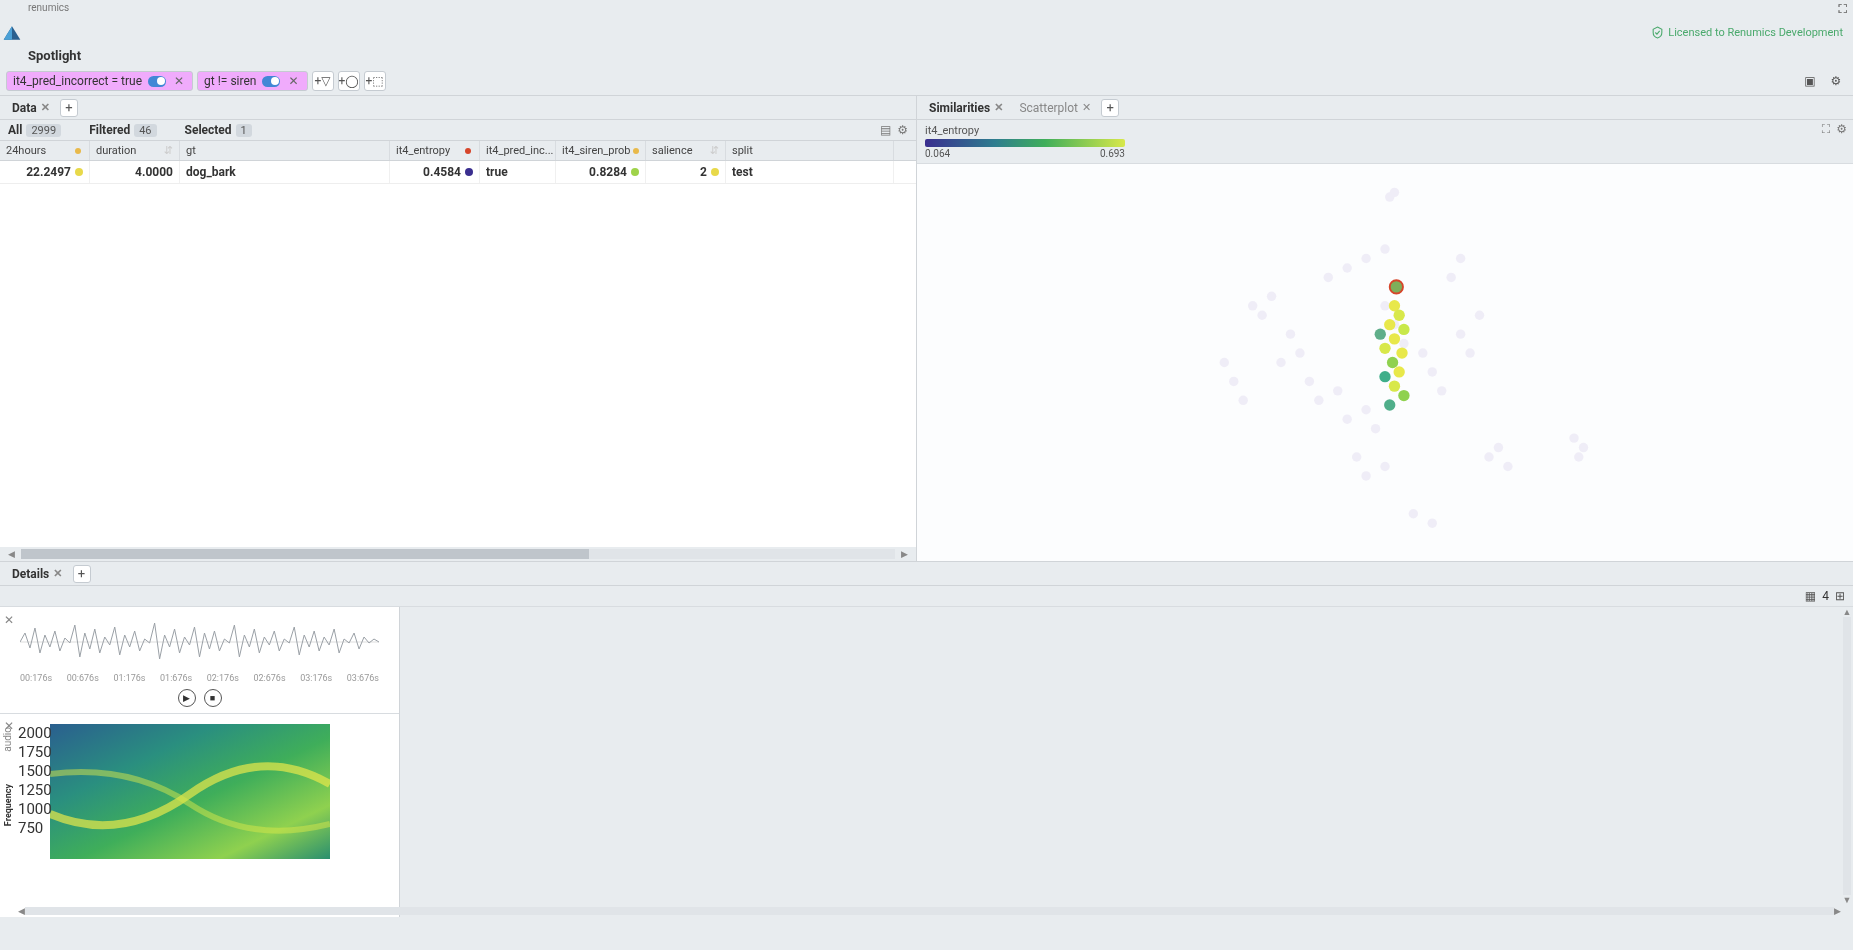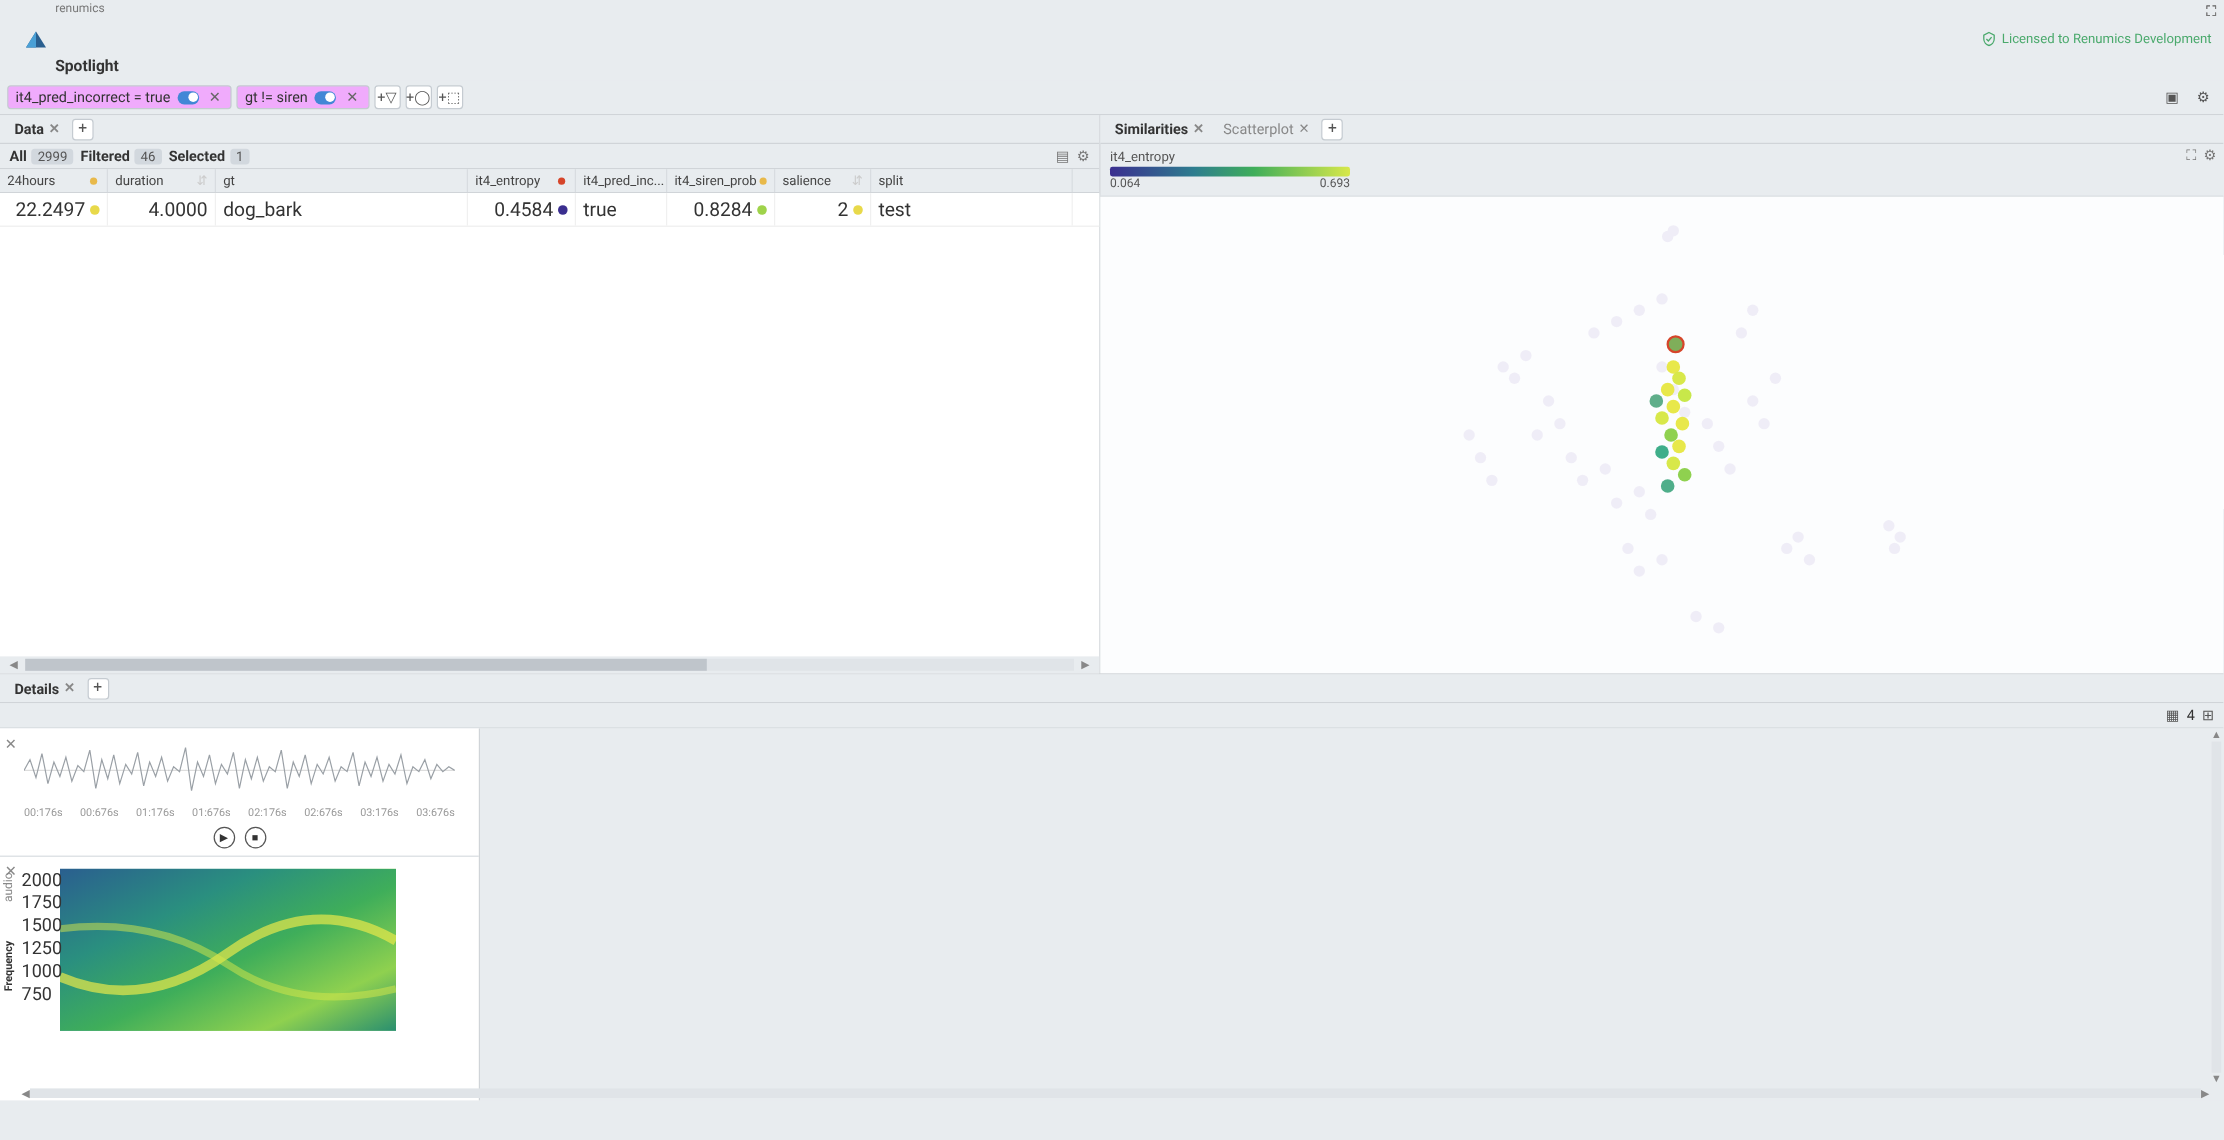--- a/index.html
+++ b/index.html
@@ -1,47 +1,47 @@
 <!DOCTYPE html>
 <html><head>
 <meta charset="utf-8">
 <style>
 * { margin:0; padding:0; box-sizing:border-box; font-family:-apple-system,BlinkMacSystemFont,"Segoe UI",Roboto,sans-serif; }
 body { background:#e8ecef; font-size:12px; color:#333; overflow:hidden; width:1853px; height:950px; position:relative; }
-.hdr { display:flex; align-items:center; justify-content:space-between; padding:2px 10px 4px 20px; background:#e8ecef; }
+.hdr { display:flex; align-items:center; justify-content:space-between; padding:2px 10px 4px 2px; background:#e8ecef; }
 .brand { display:flex; align-items:center; gap:6px; }
 .logo { width:20px; height:20px; }
 .brand-text { display:flex; flex-direction:column; line-height:1.1;}
 .brand-sub { font-size:10px; color:#777; }
 .brand-name { font-size:13px; font-weight:700; color:#333;margin-top:36px; }
 .license { display:flex; align-items:center; gap:4px; font-size:11px; color:#4aa96c; }
 .fltbar { display:flex; align-items:center; gap:4px; padding:4px 6px; border-bottom:1px solid #d0d4d8; background:#e8ecef; }
 .chip { display:inline-flex; align-items:center; gap:6px; background:#f0abfc; border:1px solid #c5cbd1; border-radius:3px; padding:2px 6px; font-size:12px; }
 .toggle { width:18px; height:11px; background:#4287d6; border-radius:6px; position:relative; }
 .toggle::after { content:""; position:absolute; width:8px; height:8px; background:#fff; border-radius:50%; right:1px; top:1.5px; }
 .xbtn { cursor:pointer; color:#666; font-size:12px; padding:0 2px; }
 .iconbtn { display:inline-flex; align-items:center; justify-content:center; width:22px; height:20px; border:1px solid #c5cbd1; background:#fff; border-radius:3px; cursor:pointer; font-size:12px; color:#555; }
 .right-icons { margin-left:auto; display:flex; gap:4px; }
 .main { display:flex; height:465px; }
 .leftpane { width:917px; border-right:1px solid #d0d4d8; display:flex; flex-direction:column; }
 .tabs { display:flex; align-items:center; border-bottom:1px solid #d0d4d8; background:#e8ecef; padding:2px 6px; height:24px; }
 .tab { display:flex; align-items:center; gap:4px; padding:3px 6px; font-size:12px; margin-right:4px;}
 .tab.active { font-weight:700; }
 .tab .x { color:#888; font-size:11px; cursor:pointer;}
 .addtab { width:18px; height:18px; display:flex; align-items:center; justify-content:center; border:1px solid #c5cbd1; background:#fff; border-radius:3px; cursor:pointer; font-size:13px; color:#555;}
-.statsrow { display:flex; align-items:center; gap:6px; padding:3px 8px; background:#e8ecef; border-bottom:1px solid #d0d4d8; }
+.statsrow { display:flex; align-items:center; gap:28px; padding:3px 8px; background:#e8ecef; border-bottom:1px solid #d0d4d8; }
 .stat { display:flex; align-items:center; gap:4px; font-size:12px;}
 .stat b { font-weight:700; }
 .pill { background:#d2d8de; border-radius:3px; padding:0 5px; font-size:11px; color:#555;}
 .statsrow .rt { margin-left:auto; display:flex; gap:6px; }
 .thead { display:flex; background:#e8ecef; border-bottom:1px solid #d0d4d8;align-items:flex-end; }
 .th { padding:3px 6px; font-size:11px; color:#444; border-right:1px solid #d8dce0; display:flex; align-items:center; justify-content:space-between; }
 .th .hic { width:10px; height:10px; }
 .trow { display:flex; background:#fff; border-bottom:1px solid #eee;}
-.td { padding:4px 6px; font-size:16px; border-right:1px solid #f0f0f0; display:flex; align-items:center;}
+.td { padding:4px 6px; font-size:12px; border-right:1px solid #f0f0f0; display:flex; align-items:center;font-weight:bold;}
 .num { justify-content:flex-end; }
 .dot { width:8px; height:8px; border-radius:50%; margin-left:4px;}
 .dot.y { background:#e8d94a;}
 .dot.b { background:#3a2e8f;}
 .dot.g { background:#9fd34a;}
 .tbody-wrap { flex:1; background:#fff; position:relative;}
 .hscroll { position:absolute; bottom:0; left:0; right:0; height:14px; background:#e8ecef; display:flex; align-items:center; padding:0 8px;}
 .hscroll .track { flex:1; height:10px; background:#e0e4e8; position:relative; margin:0 6px;}
 .hscroll .thumb { position:absolute; left:0; width:65%; height:100%; background:#bfc5cb;}
 .arrow { font-size:9px; color:#888; cursor:pointer;}

